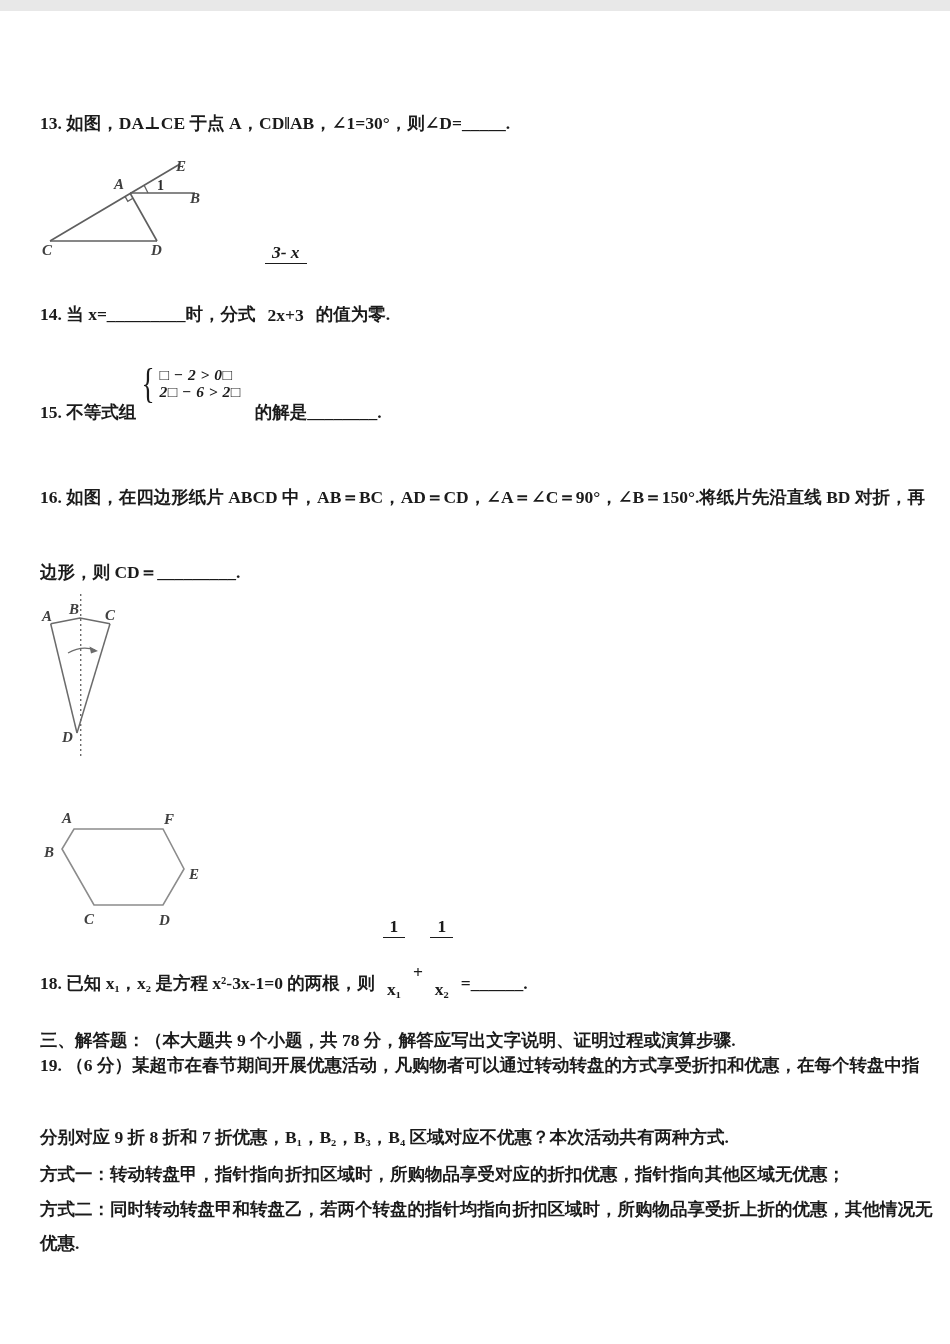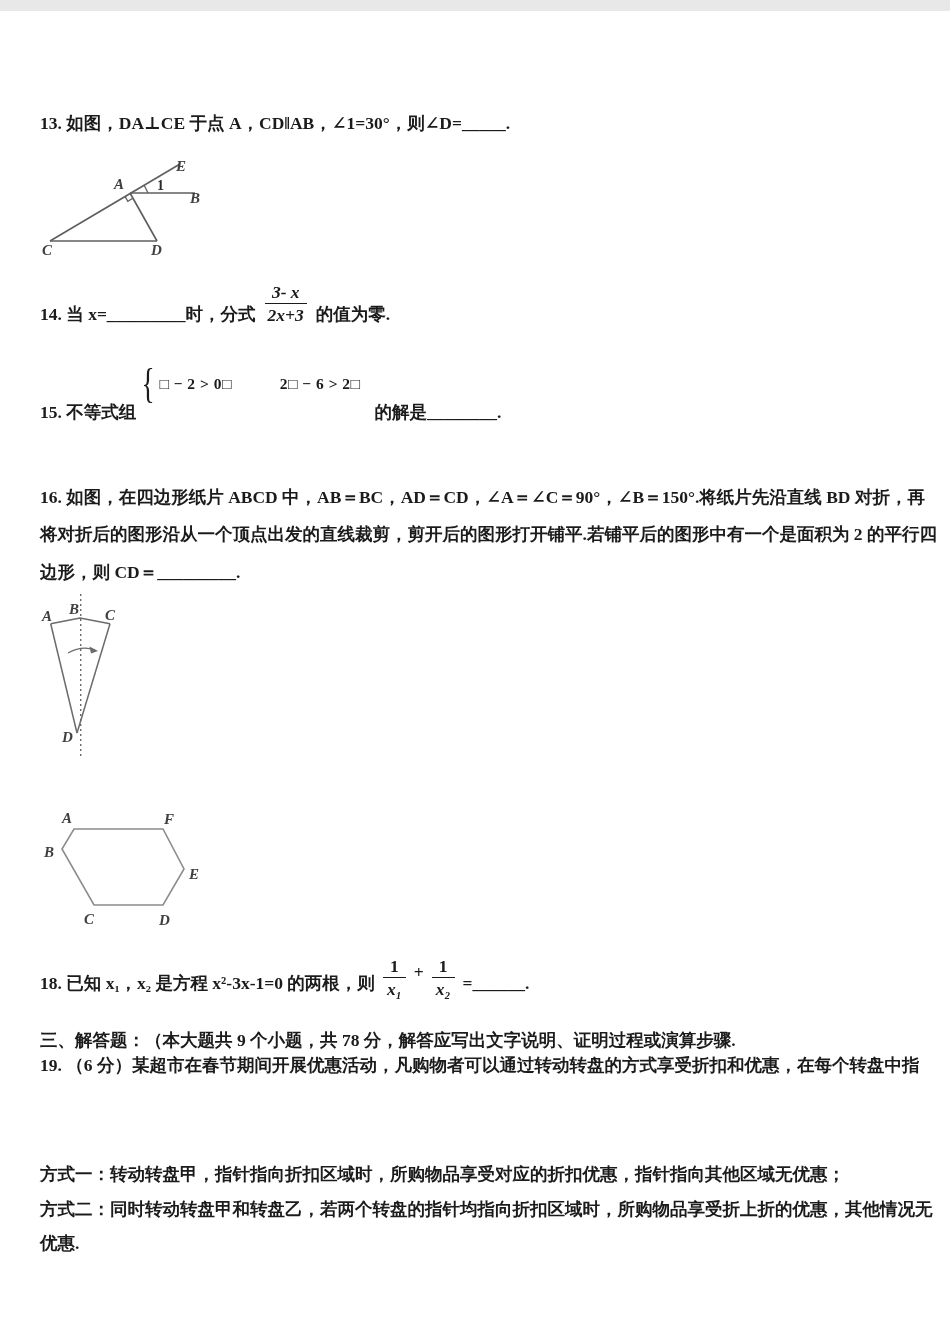--- a/index.html
+++ b/index.html
@@ -5,27 +5,27 @@
   html,body{margin:0;padding:0;background:#e8e8e8;}
   .page{
     position:relative;width:950px;height:1344px;margin:11px auto;background:#ffffff;
     overflow:hidden;color:#1b1b1b;
     font-family:"Liberation Serif","DejaVu Serif","DejaVu Sans",serif;
     font-weight:bold;font-size:17.5px;line-height:22px;
   }
   .line{position:absolute;left:40px;white-space:nowrap;}
   .row{position:absolute;left:40px;display:flex;align-items:flex-end;white-space:nowrap;}
   .rt{display:inline-block;}
-  .frac{display:inline-flex;flex-direction:column;align-items:center;text-align:right;margin:0 5px;}
+  .frac{display:inline-flex;flex-direction:column;align-items:center;text-align:right;margin:0 5px;gap:40px;}
   .frac .num{display:block;padding:0 7px;border-bottom:1.6px solid #1b1b1b;line-height:22px;font-style:italic;}
-  .frac .den{display:block;padding:0 7px;line-height:23px;font-style:italic;}
+  .frac .den{display:block;padding:0 7px;line-height:23px;}
   .frac .roman{font-style:normal;}
   .sys{display:inline-flex;align-items:center;margin:0 14px 20px 2px;}
   .sys .brace{font-size:42px;font-weight:normal;line-height:40px;transform:scaleX(.65);margin-right:1px;}
-  .sys .rows{display:flex;flex-direction:row;font-size:15.5px;line-height:17px;letter-spacing:.5px;gap:48px;}
+  .sys .rows{display:flex;flex-direction:column;font-style:italic;font-size:15.5px;line-height:17px;letter-spacing:.5px;}
   svg.fig{position:absolute;}
   svg.fig text{font-family:"Liberation Serif","DejaVu Serif","DejaVu Sans",serif;
     font-style:italic;font-weight:bold;font-size:15px;fill:#3f3f3f;}
   svg.fig text.upright{font-style:normal;fill:#2a2a2a;font-size:14px;}
 </style>
 </head>
 <body>
 
 <div class="page">
 
@@ -67,21 +67,20 @@
       <span class="brace">{</span>
       <span class="rows">
         <span>□ − 2 &gt; 0□</span>
         <span>2□ − 6 &gt; 2□</span>
       </span>
     </span>
     <span class="rt">的解是________.</span>
   </div>
 
   <div class="line" style="top:475px">16. 如图，在四边形纸片 ABCD 中，AB＝BC，AD＝CD，∠A＝∠C＝90°，∠B＝150°.将纸片先沿直线 BD 对折，再</div>
-  <div class="line" style="top:512px">将对折后的图形沿从一个顶点出发的直线裁剪，剪开后的图形打开铺平.若铺平后的图形中有一个是面积为 2 的平行四</div>
   <div class="line" style="top:550px">边形，则 CD＝_________.</div>
 
   <svg class="fig" style="left:25px;top:581px" width="115" height="168" viewBox="0 0 115 168">
     <g stroke="#6b6b6b" stroke-width="1.5" fill="none">
       <line x1="55.7" y1="2" x2="55.7" y2="164" stroke-dasharray="2 3" stroke-width="1.4"></line>
       <polyline points="25.7,31.7 55,26 85,31.7"></polyline>
       <line x1="25.7" y1="31.7" x2="52" y2="141"></line>
       <line x1="85" y1="31.7" x2="52" y2="141"></line>
       <path d="M 43,61 Q 57,53 70,58" stroke-width="1.2"></path>
       <polygon points="73,59 64.5,54.5 66,61.5" fill="#6b6b6b" stroke="none"></polygon>
@@ -117,17 +116,18 @@
     <span class="frac">
       <span class="num roman">1</span>
       <span class="den">x₂</span>
     </span>
     <span class="rt" style="margin-bottom:7px">=______.</span>
   </div>
 
   <div class="line" style="top:1018px">三、解答题：（本大题共 9 个小题，共 78 分，解答应写出文字说明、证明过程或演算步骤.</div>
 
   <div class="line" style="top:1043px">19. （6 分）某超市在春节期间开展优惠活动，凡购物者可以通过转动转盘的方式享受折扣和优惠，在每个转盘中指</div>
+  <div class="line" style="top:1115px">分别对应 9 折 8 折和 7 折优惠，B₁，B₂，B₃，B₄ 区域对应不优惠？本次活动共有两种方式.</div>
   <div class="line" style="top:1152px">方式一：转动转盘甲，指针指向折扣区域时，所购物品享受对应的折扣优惠，指针指向其他区域无优惠；</div>
   <div class="line" style="top:1187px">方式二：同时转动转盘甲和转盘乙，若两个转盘的指针均指向折扣区域时，所购物品享受折上折的优惠，其他情况无</div>
   <div class="line" style="top:1221px">优惠.</div>
 
 </div>
 
 </body></html>

